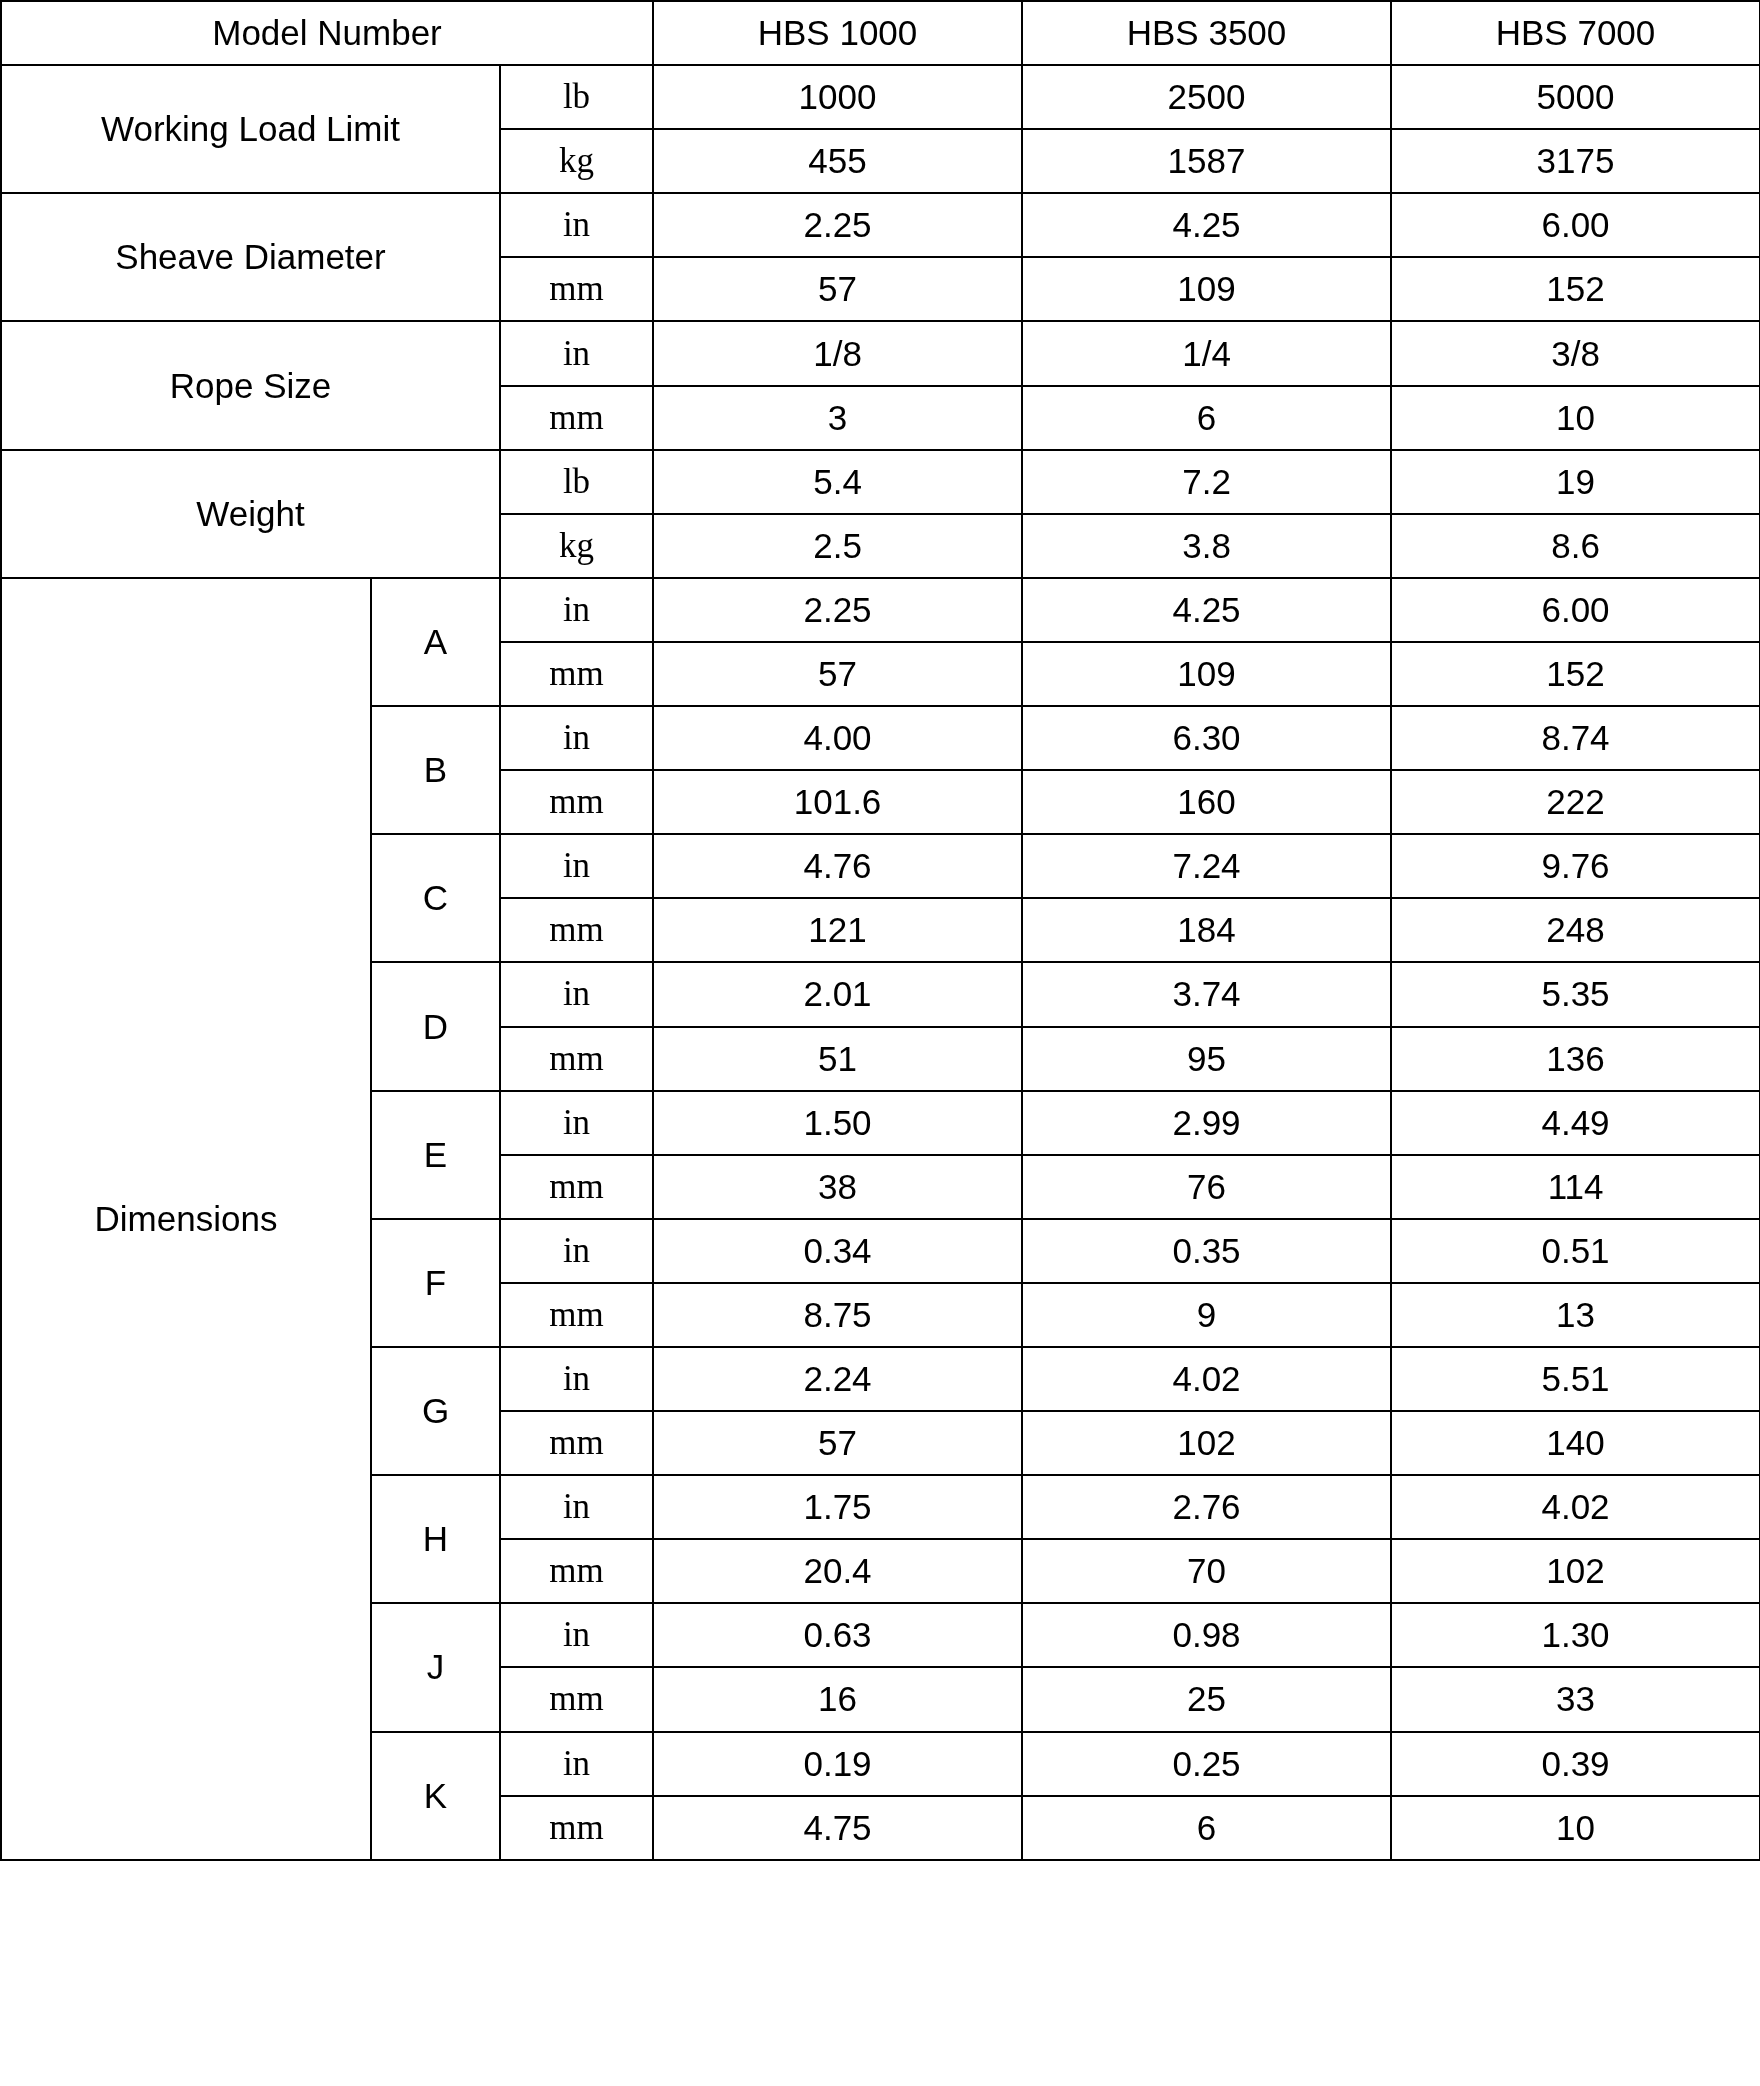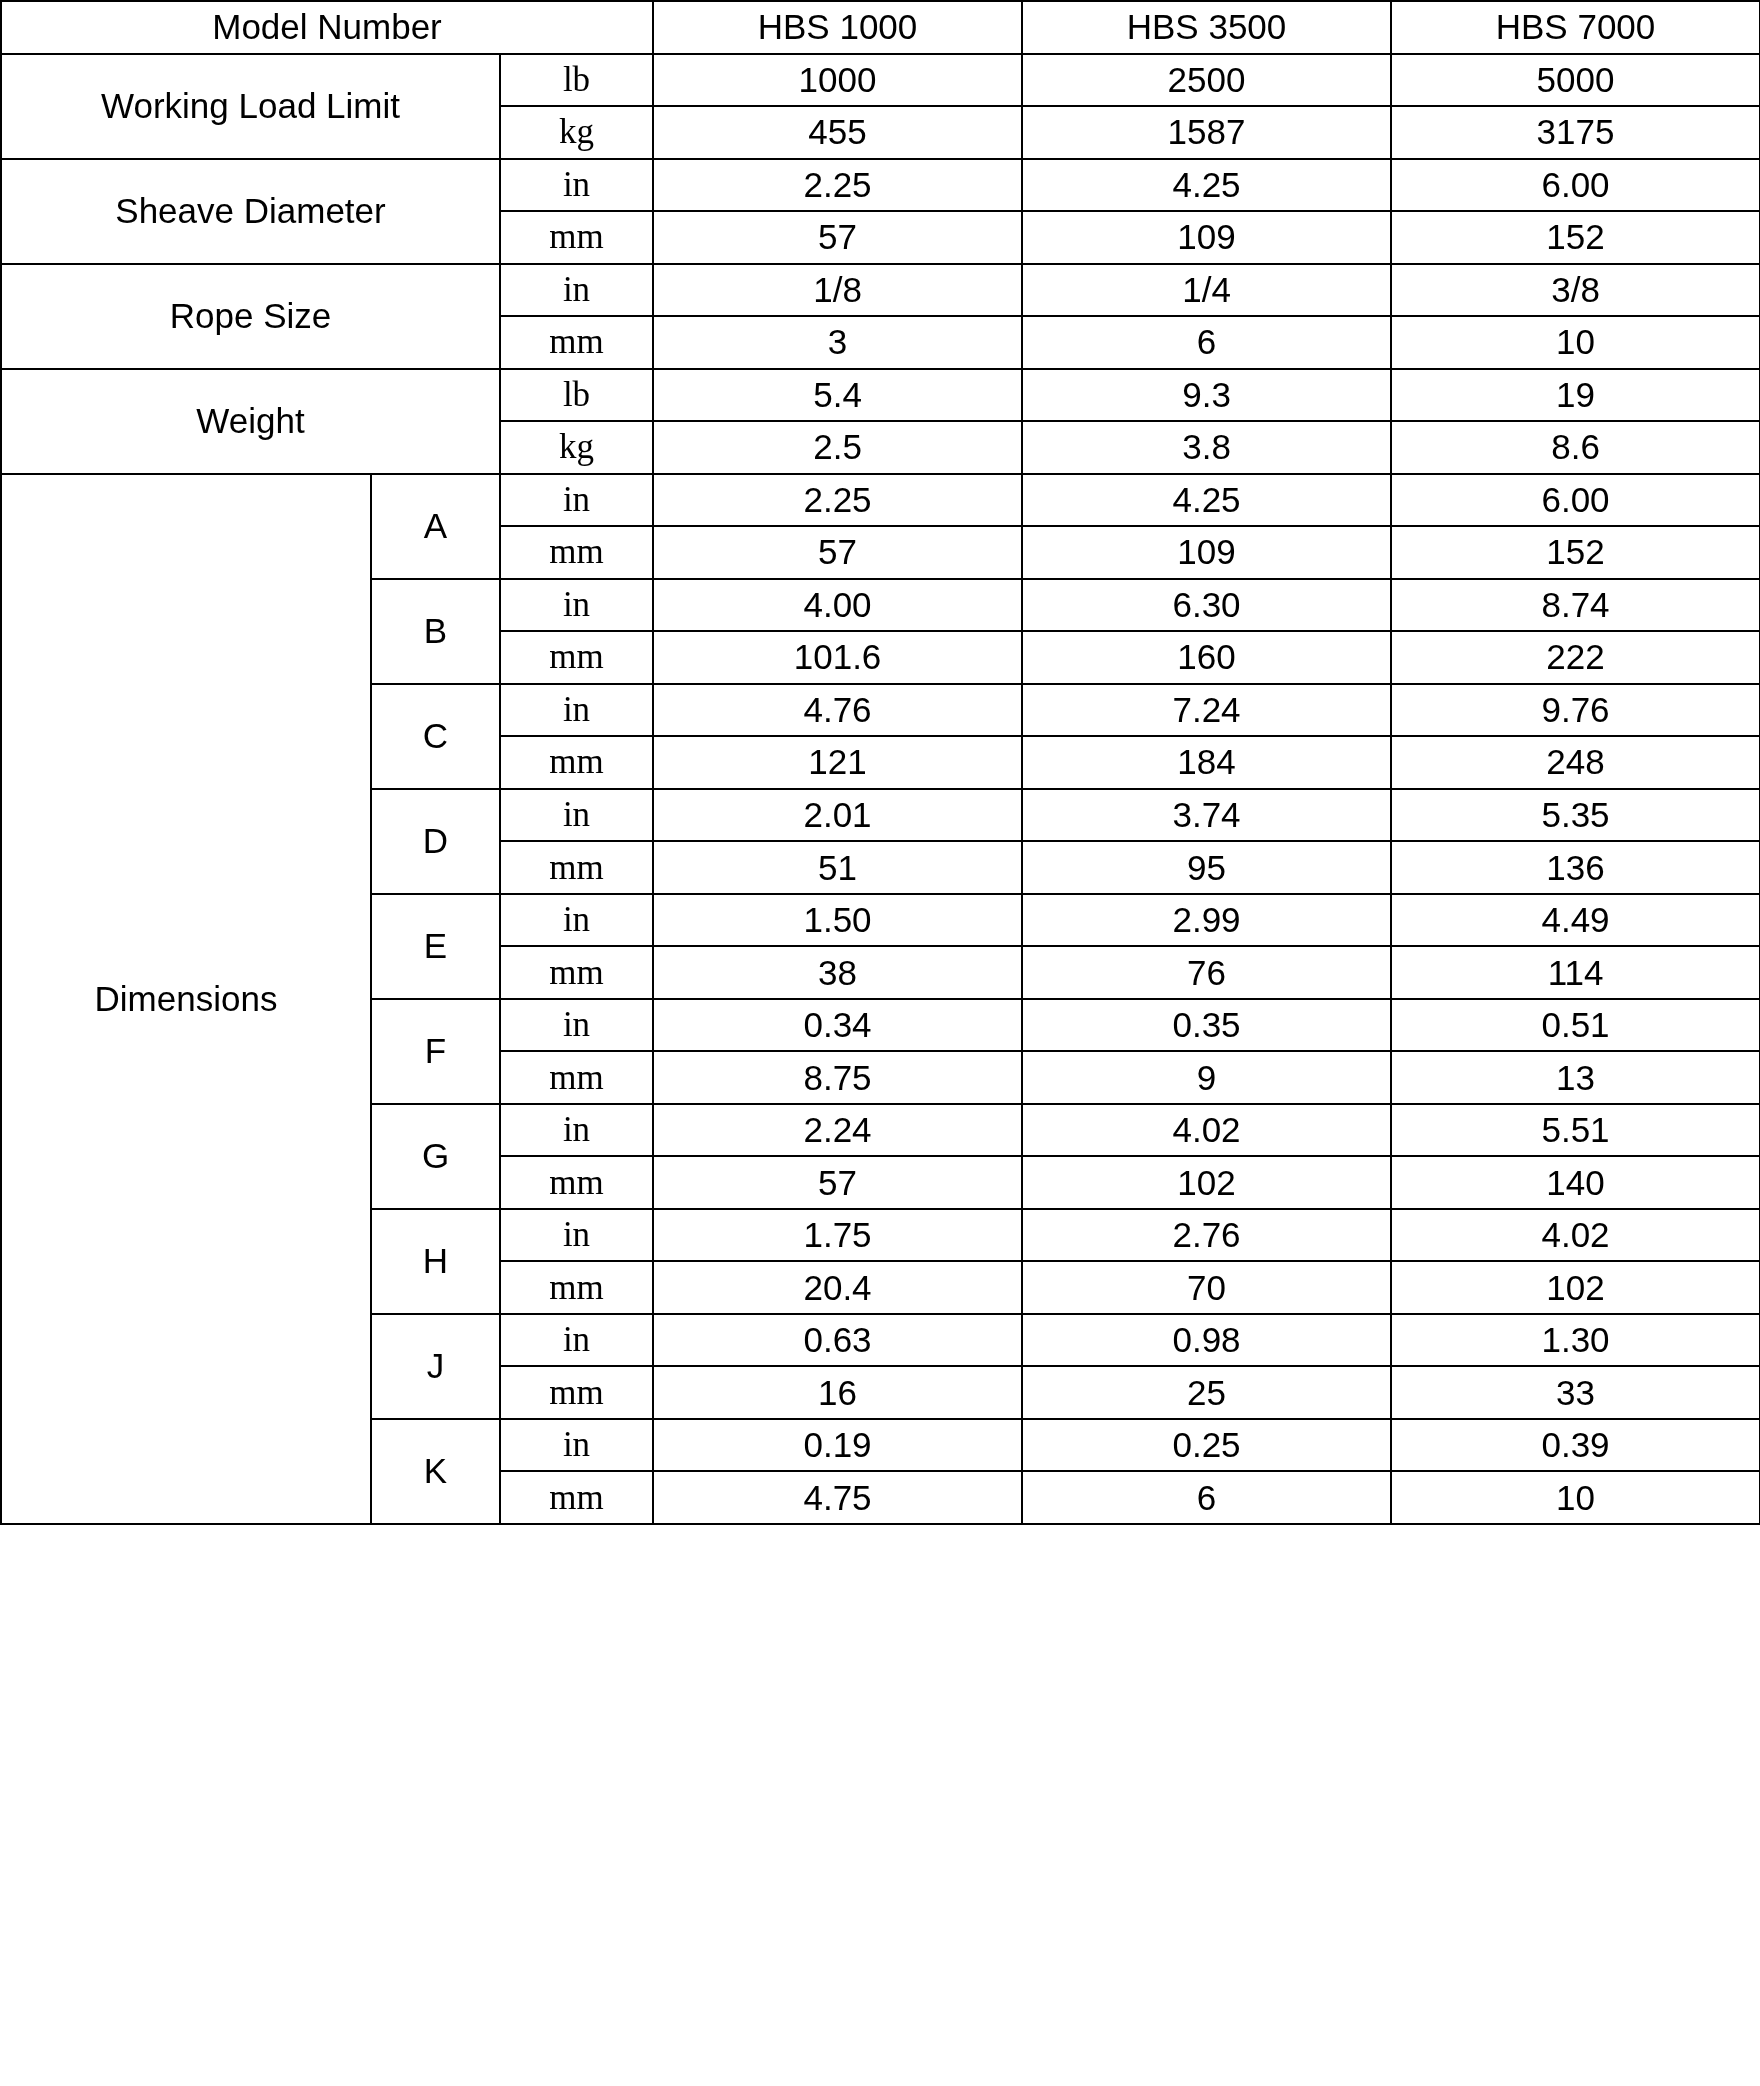--- a/index.html
+++ b/index.html
@@ -9,21 +9,21 @@
   }
   body {
     width: 1761px;
     height: 2087px;
     font-family: "Liberation Sans", sans-serif;
     overflow: hidden;
   }
 
   #spec-table {
     width: 1761px;
-    height: 1525px;
+    height: 1861px;
     border-collapse: collapse;
     table-layout: fixed;
   }
 
   #spec-table td {
     border: 2.6px solid #000000;
     padding: 0;
     text-align: center;
     vertical-align: middle;
     background: #ffffff;
@@ -142,21 +142,21 @@
       <tr class="sub">
         <td class="unit">mm</td>
         <td class="val">3</td>
         <td class="val">6</td>
         <td class="val">10</td>
       </tr>
       <tr class="grouptop">
         <td class="grp" rowspan="2" colspan="2">Weight</td>
         <td class="unit">lb</td>
         <td class="val">5.4</td>
-        <td class="val">9.3</td>
+        <td class="val">7.2</td>
         <td class="val">19</td>
       </tr>
       <tr class="sub">
         <td class="unit">kg</td>
         <td class="val">2.5</td>
         <td class="val">3.8</td>
         <td class="val">8.6</td>
       </tr>
       <tr class="grouptop">
         <td class="grp" rowspan="20">Dimensions</td>

